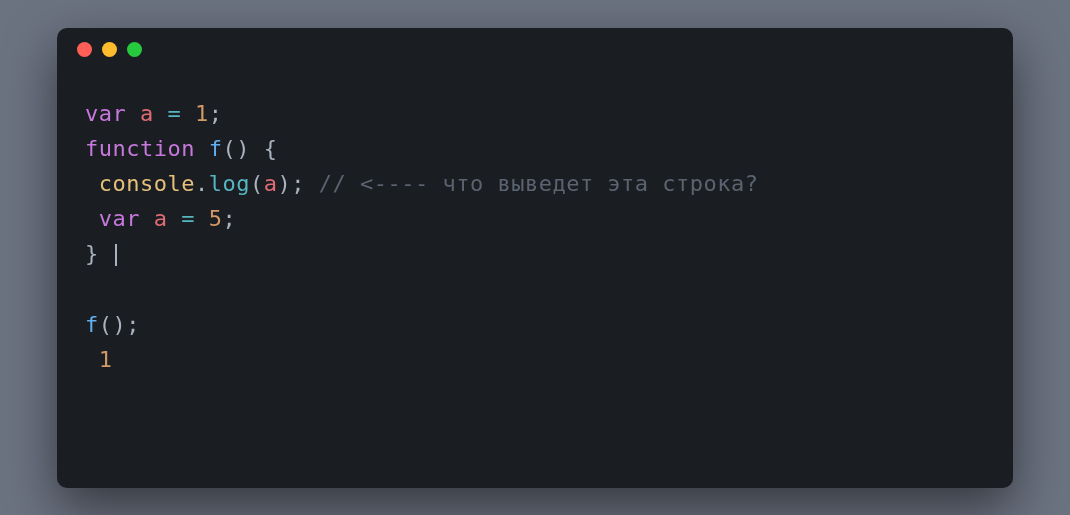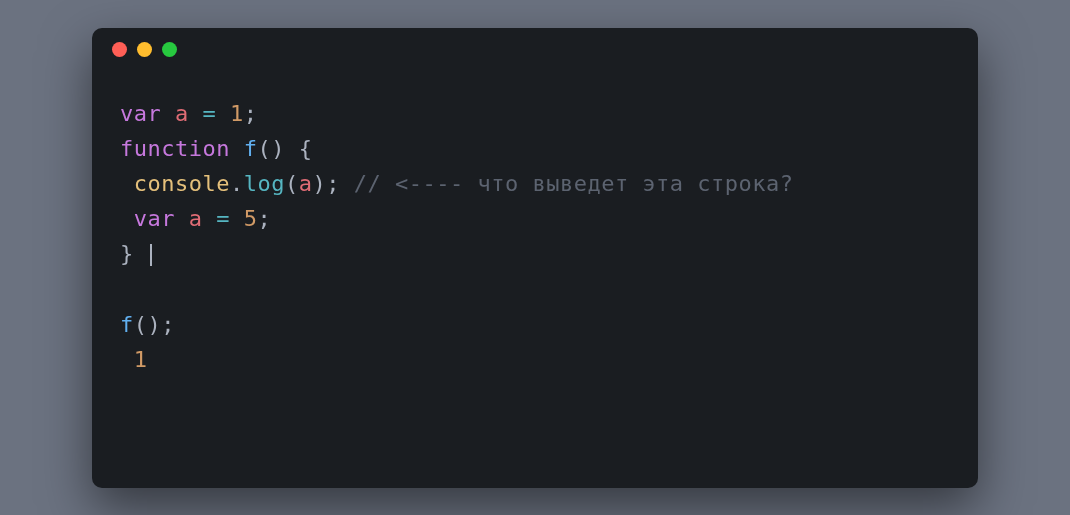--- a/index.html
+++ b/index.html
@@ -11,21 +11,21 @@
       background: #6b7280;
       width: 1070px;
       height: 515px;
       display: flex;
       align-items: center;
       justify-content: center;
       font-family: 'Menlo', 'Monaco', 'Consolas', monospace;
     }
     .window {
       background: #1a1d21;
-      width: 886px;
+      width: 956px;
       height: 460px;
       border-radius: 10px;
       box-shadow: 0 20px 50px rgba(0,0,0,0.5);
       overflow: hidden;
     }
     .titlebar {
       height: 44px;
       display: flex;
       align-items: center;
       padding-left: 20px;

